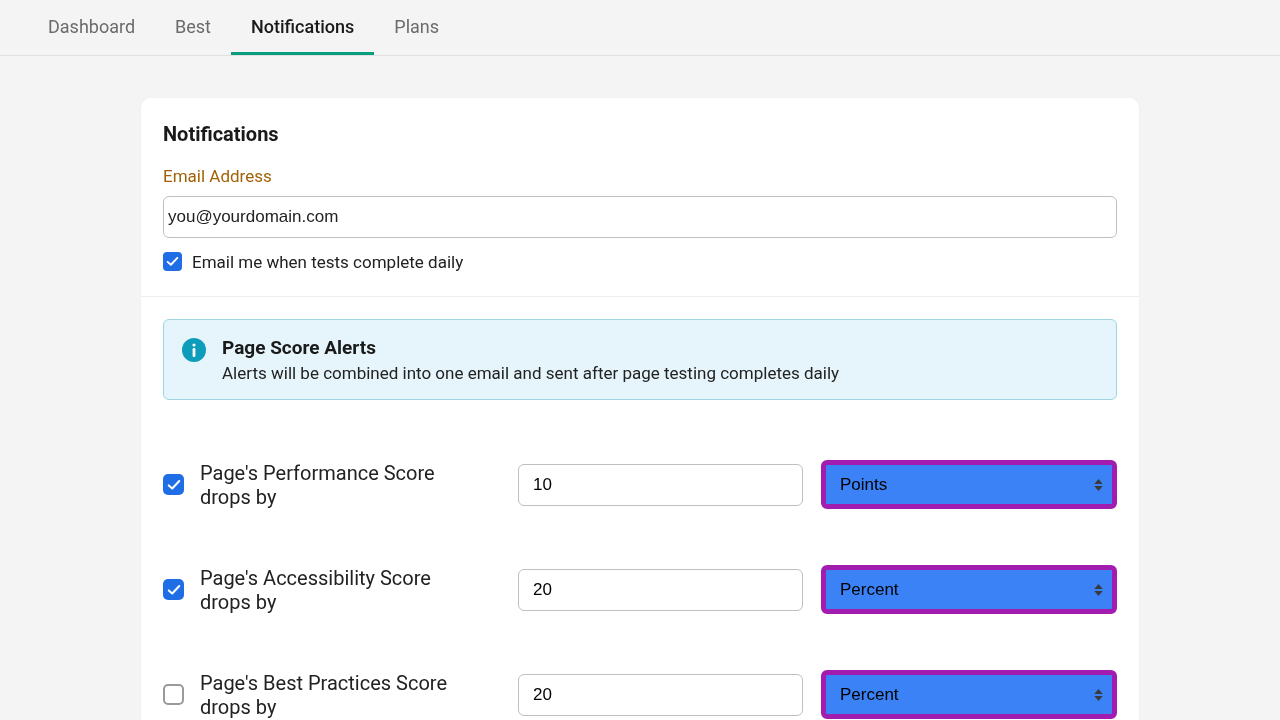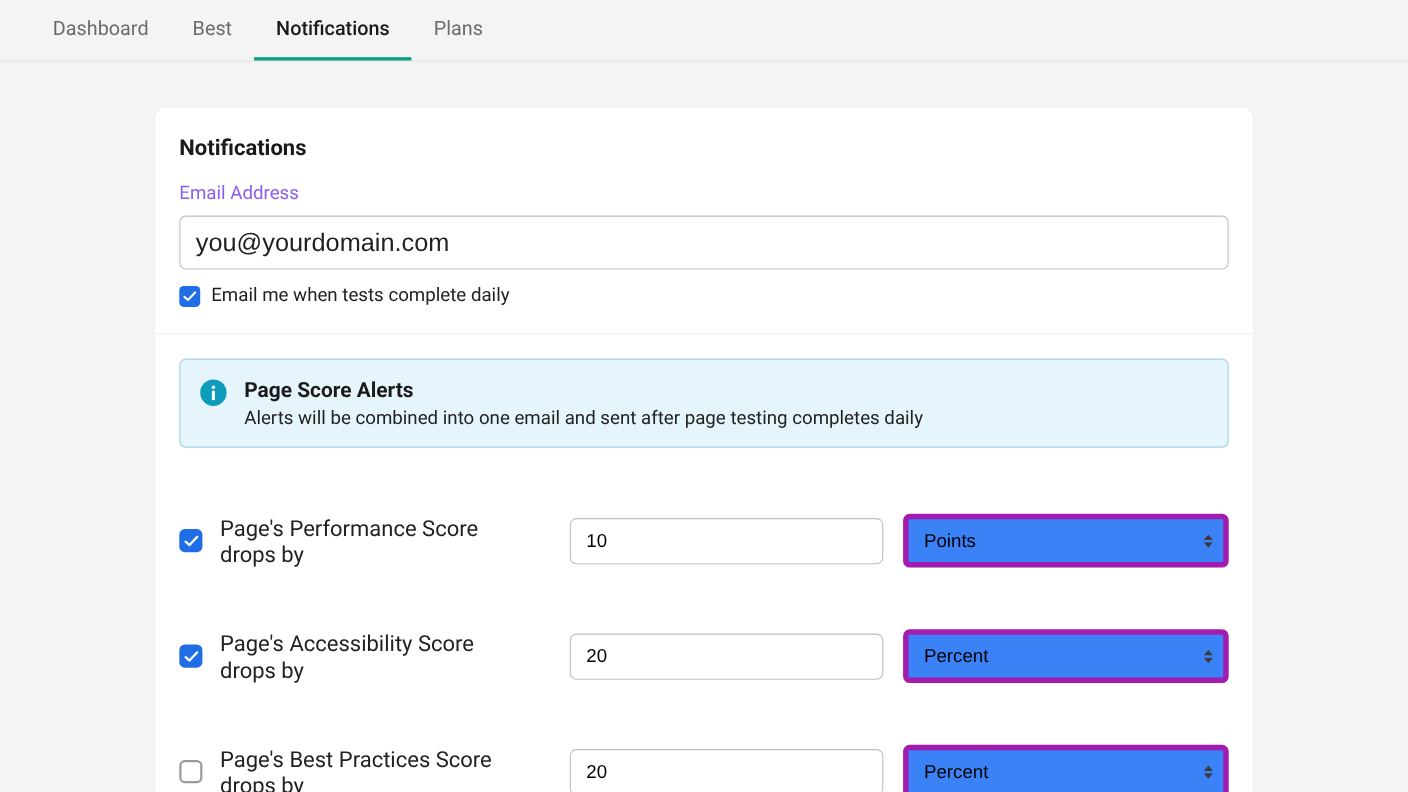--- a/index.html
+++ b/index.html
@@ -5,25 +5,25 @@
 * { box-sizing: border-box; margin: 0; padding: 0; }
 body { font-family: -apple-system, BlinkMacSystemFont, "Segoe UI", Roboto, Helvetica, Arial, sans-serif; background: #f4f4f4; color: #1a1a1a; }
 
 .tabs { display: flex; gap: 0; background: #f4f4f4; border-bottom: 1px solid #e0e0e0; padding: 0 28px; height: 56px; align-items: stretch; }
 .tab { display: flex; align-items: center; padding: 0 20px; color: #6b6b6b; font-size: 18px; cursor: pointer; border-bottom: 3px solid transparent; }
 .tab.active { color: #1a1a1a; font-weight: 500; border-bottom-color: #089e7f; }
 
 .card { background: #fff; border-radius: 10px; margin: 42px auto 0; width: 998px; box-shadow: 0 1px 3px rgba(0,0,0,0.04); overflow: hidden; }
 .card-section { padding: 24px 22px; }
 .card-title { font-size: 20px; font-weight: 700; margin-bottom: 20px; }
-.label { font-size: 17px; color: #8b5cf6; margin-bottom: 10px; display: block; }
-.text-input { width: 100%; padding: 10px 14px; font-size: 23px; border: 1px solid #bfbfbf; border-radius: 6px; background: #fff; color: #3b82f6; }
+.label { font-size: 17px; color: #a16207; margin-bottom: 10px; display: block; }
+.text-input { width: 100%; padding: 10px 4px; font-size: 17px; border: 1px solid #bfbfbf; border-radius: 6px; background: #fff; color: #3b82f6; }
 .text-input::placeholder { color: #222; }
 
-.checkbox-row { display: flex; align-items: flex-end; gap: 10px; margin-top: 14px; }
+.checkbox-row { display: flex; align-items: flex-start; gap: 10px; margin-top: 14px; }
 .checkbox { width: 19px; height: 19px; border-radius: 4px; display: inline-flex; align-items: center; justify-content: center; flex-shrink: 0; cursor: pointer; }
 .checkbox.checked { background: #1f6ee5; }
 .checkbox.unchecked { border: 2px solid #9a9a9a; background: #fff; }
 .checkbox svg { width: 13px; height: 13px; }
 .checkbox-label { font-size: 17px; color: #222; }
 
 .divider { height: 1px; background: #eee; }
 
 .info-banner { margin: 22px; border: 1px solid #9fd4e3; background: #e6f5fb; border-radius: 6px; padding: 16px 18px; display: flex; gap: 16px; align-items: flex-start; }
 .info-icon-wrap { width: 24px; height: 24px; border-radius: 50%; background: #0d9cba; display: flex; align-items: center; justify-content: center; flex-shrink: 0; margin-top: 2px; }

